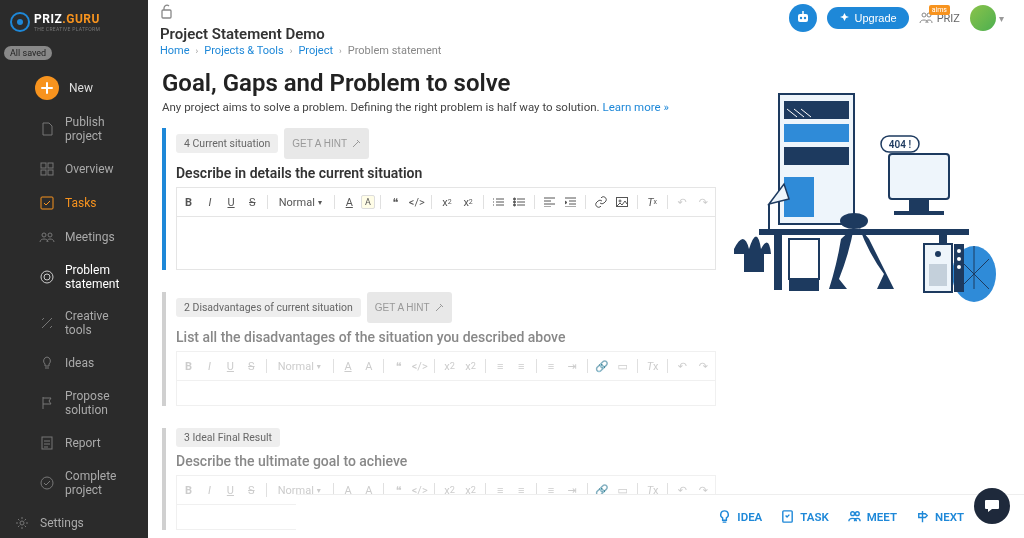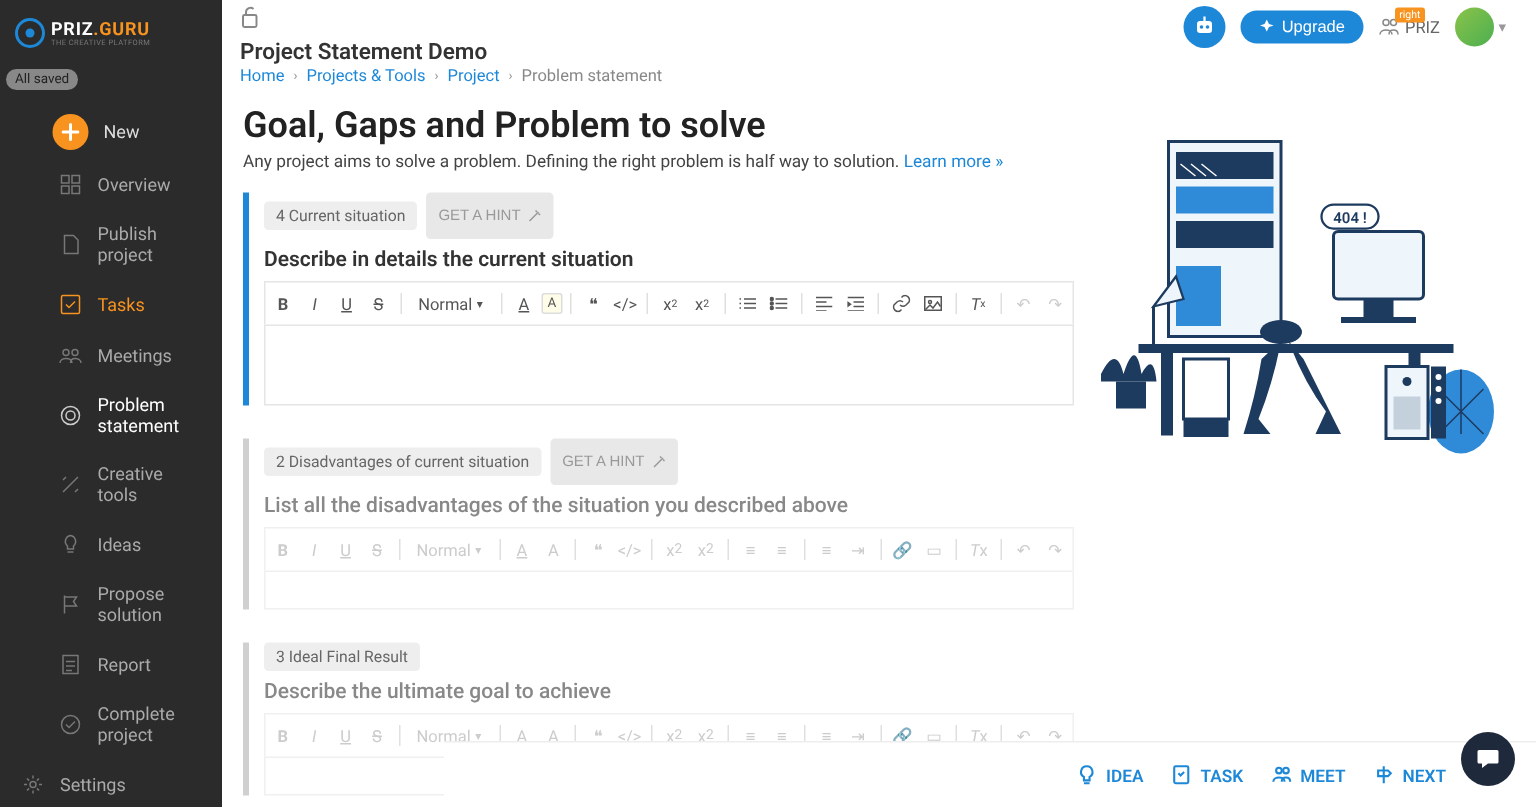--- a/index.html
+++ b/index.html
@@ -84,36 +84,36 @@
       <div class="nav-item new">
         <span class="nav-icon">
             <svg width="12" height="12" viewBox="0 0 12 12">
               <path d="M6 1v10M1 6h10" stroke="currentColor" stroke-width="2" stroke-linecap="round"></path>
             </svg>
           </span>
         <span>New</span>
       </div>
       <div class="nav-item">
         <span class="nav-icon">
+            <svg width="12" height="14" viewBox="0 0 12 14" stroke="currentColor" fill="none">
+              <path d="M2 1h6l3 3v9H2z"></path>
+            </svg>
+          </span>
+        <span>Publish project</span>
+      </div>
+      <div class="nav-item">
+        <span class="nav-icon">
             <svg width="14" height="14" viewBox="0 0 14 14" stroke="currentColor" fill="none">
               <rect x="1" y="1" width="5" height="5"></rect>
               <rect x="8" y="1" width="5" height="5"></rect>
               <rect x="1" y="8" width="5" height="5"></rect>
               <rect x="8" y="8" width="5" height="5"></rect>
             </svg>
           </span>
         <span>Overview</span>
-      </div>
-      <div class="nav-item">
-        <span class="nav-icon">
-            <svg width="12" height="14" viewBox="0 0 12 14" stroke="currentColor" fill="none">
-              <path d="M2 1h6l3 3v9H2z"></path>
-            </svg>
-          </span>
-        <span>Publish project</span>
       </div>
       <div class="nav-item accent">
         <span class="nav-icon">
             <svg width="14" height="14" viewBox="0 0 14 14" stroke="currentColor" fill="none">
               <rect x="1" y="1" width="12" height="12" rx="1"></rect>
               <path d="M4 7l2 2 4-4"></path>
             </svg>
           </span>
         <span style="color:#f7931e">Tasks</span>
       </div>
@@ -222,21 +222,21 @@
               <path d="M9 2v3" stroke="#fff" stroke-width="1.5"></path>
             </svg>
           </div>
         <button class="upgrade-btn">
           <svg width="11" height="11" viewBox="0 0 11 11" fill="currentColor">
               <path d="M5.5 0L7 3l3 1-3 1-1.5 3L4 5 1 4l3-1z"></path>
             </svg>
           <span>Upgrade</span>
         </button>
         <div class="wsp">
-          <span class="wsp-badge">right</span>
+          <span class="wsp-badge">aims</span>
           <svg width="14" height="12" viewBox="0 0 14 12" stroke="#888" fill="none">
               <circle cx="5" cy="3" r="2"></circle>
               <circle cx="10" cy="3" r="2"></circle>
               <path d="M1 11c0-2 2-3 4-3s4 1 4 3M7 11c0-2 1-3 3-3s3 1 3 3"></path>
             </svg>
           <span>PRIZ</span>
         </div>
         <div style="display:flex;align-items:center;gap:3px;cursor:pointer">
           <div class="user-av"></div>
           <span class="chev">▾</span>

